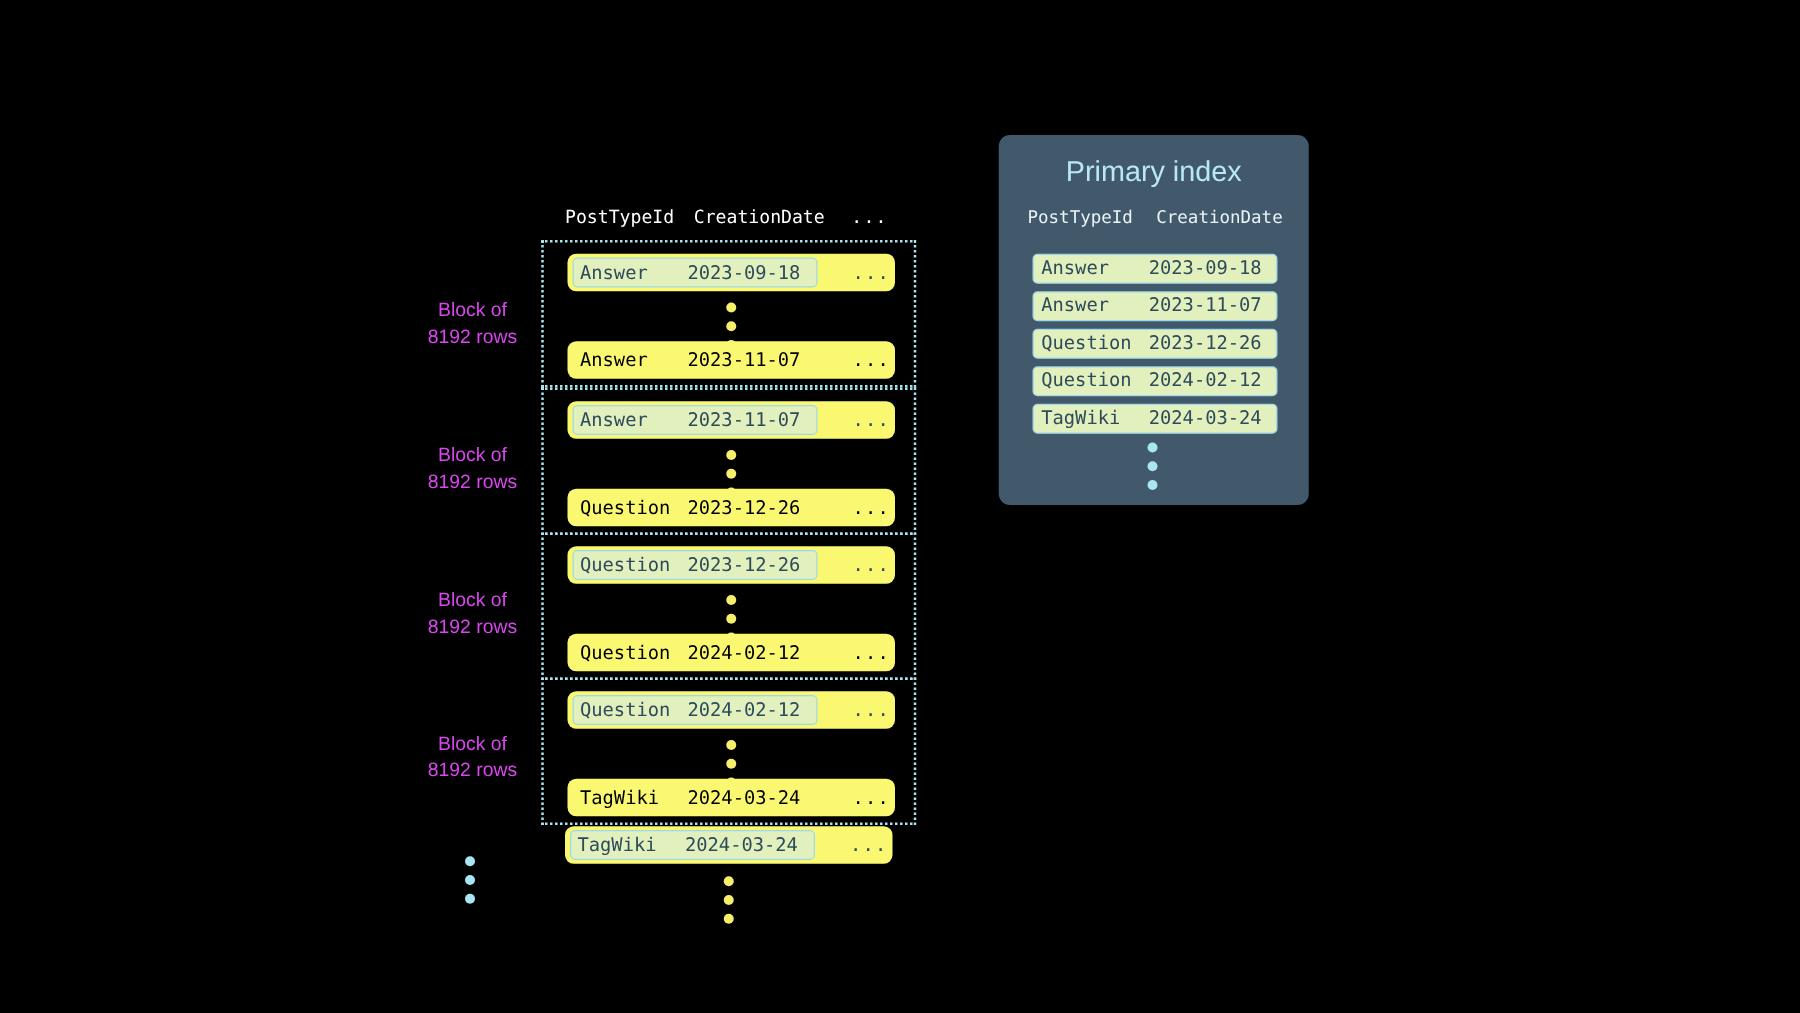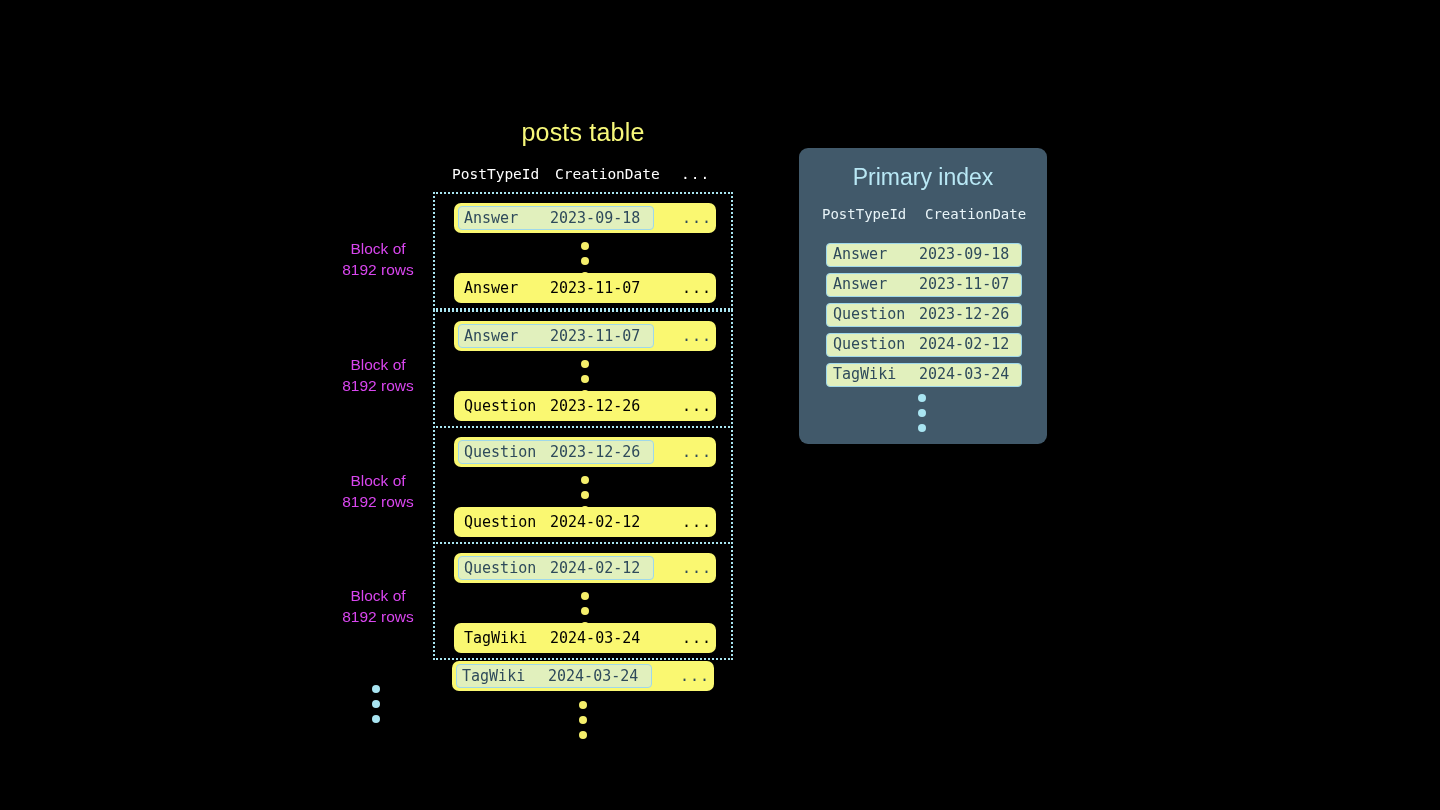--- a/index.html
+++ b/index.html
@@ -128,21 +128,20 @@
 
   
   #primary-index {
     position: absolute;
     left: 799px;
     top: 108px;
     width: 248px;
     height: 296px;
     background: #41596a;
     border-radius: 9px;
-    margin-top: 40px;
   }
   .pi-title {
     position: absolute;
     left: 0;
     top: 16px;
     width: 248px;
     text-align: center;
     font-size: 23px;
     color: #b9e8f5;
     font-family: "Liberation Sans", sans-serif;
@@ -182,21 +181,20 @@
     white-space: nowrap;
   }
   .pi-cell-type { left: 6px; }
   .pi-cell-date { left: 92px; }
 </style>
 </head>
 <body>
 
 <div id="posts-table">
 
-  <div class="table-title">posts table</div>
 
   <div class="col-headers">
     <span class="ch ch-type">PostTypeId</span>
     <span class="ch ch-date">CreationDate</span>
     <span class="ch ch-ellip">...</span>
   </div>
 
   <div class="block" style="top:74px; height:118px;">
     <div class="row hl" style="top:9px;">
       <span class="pill"></span>

